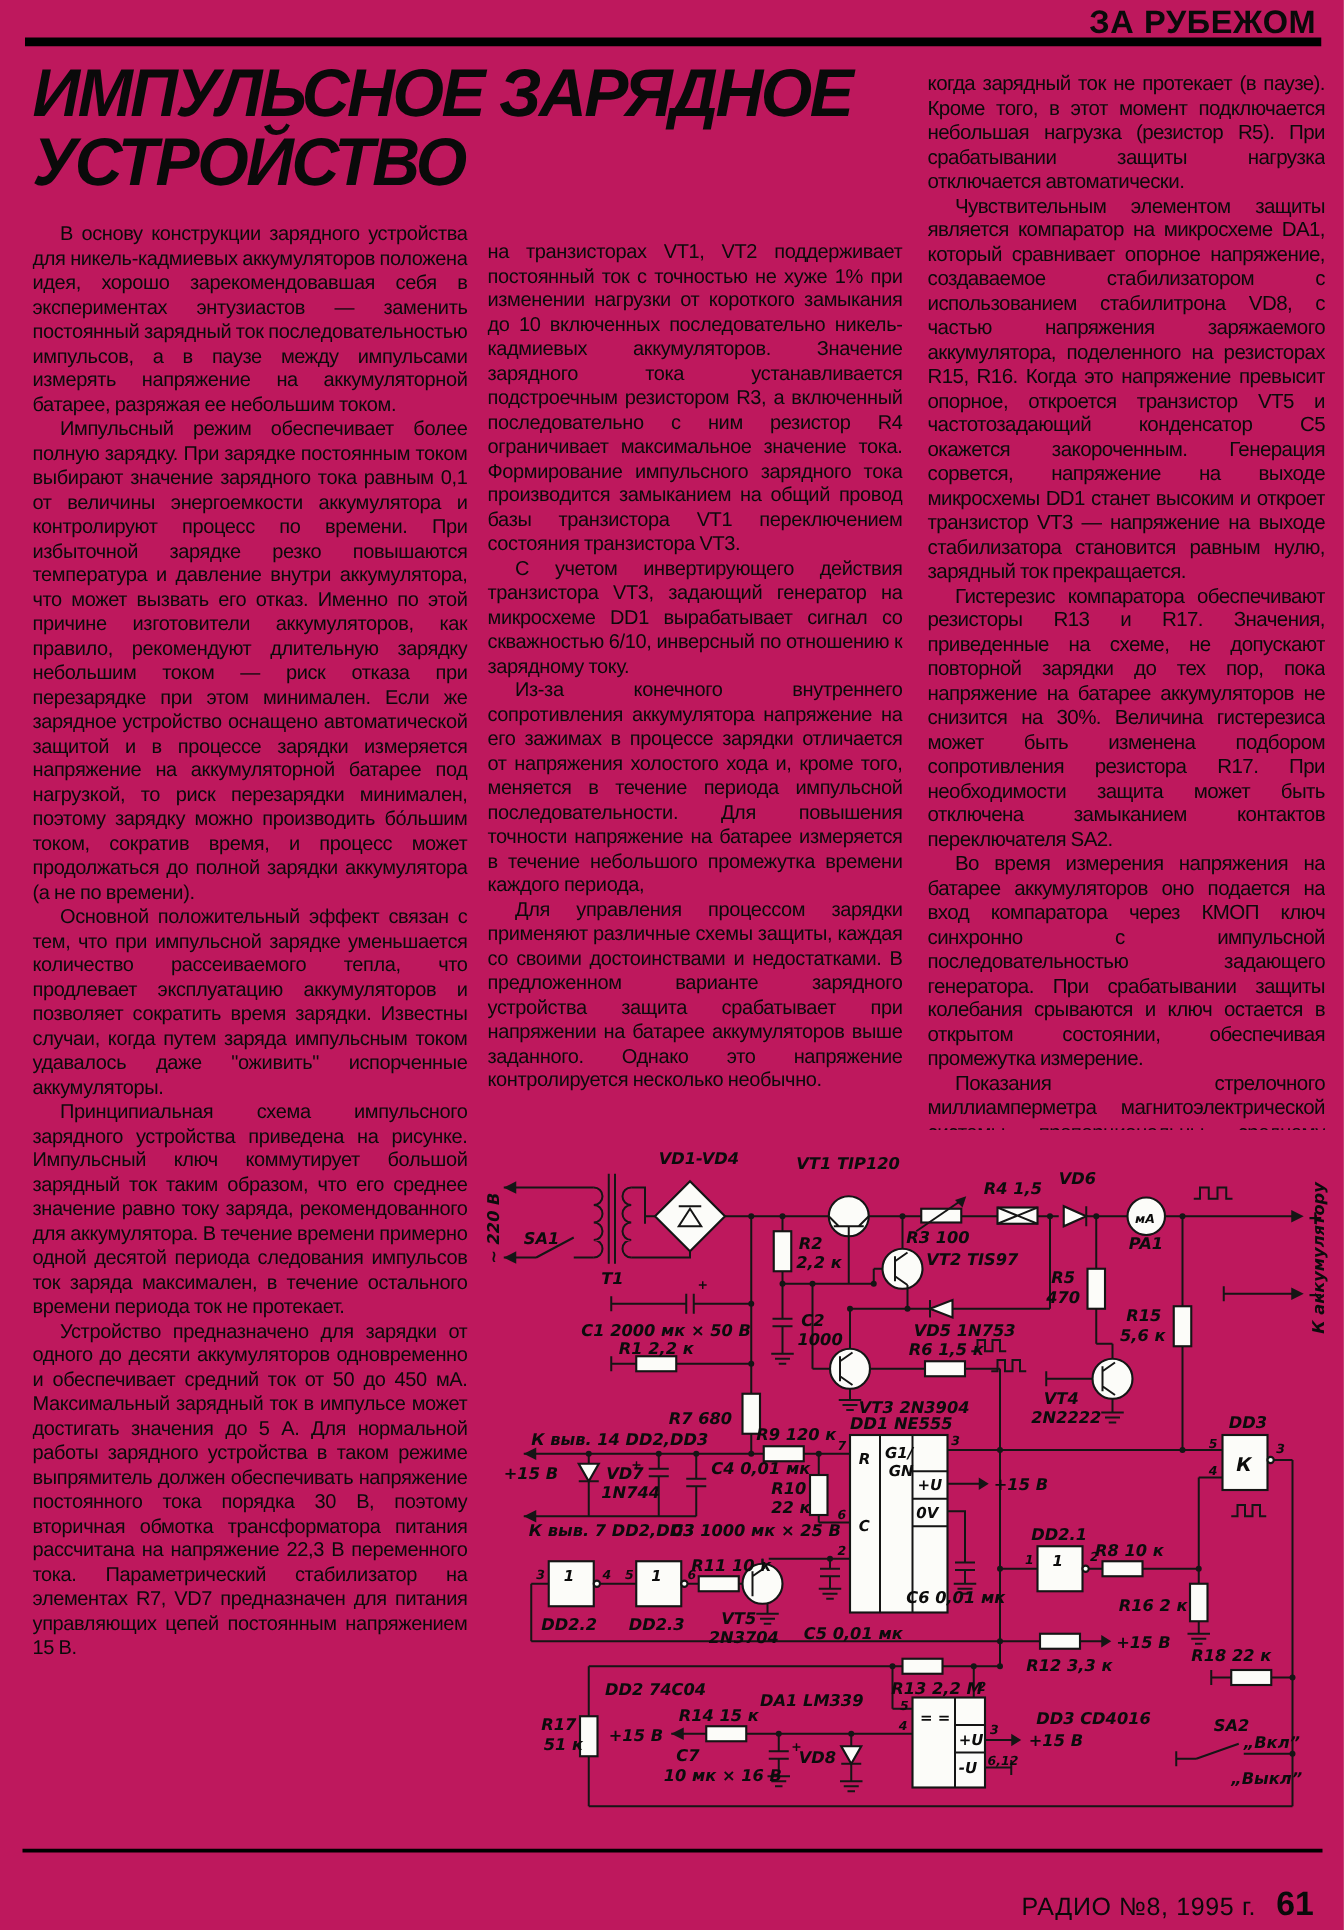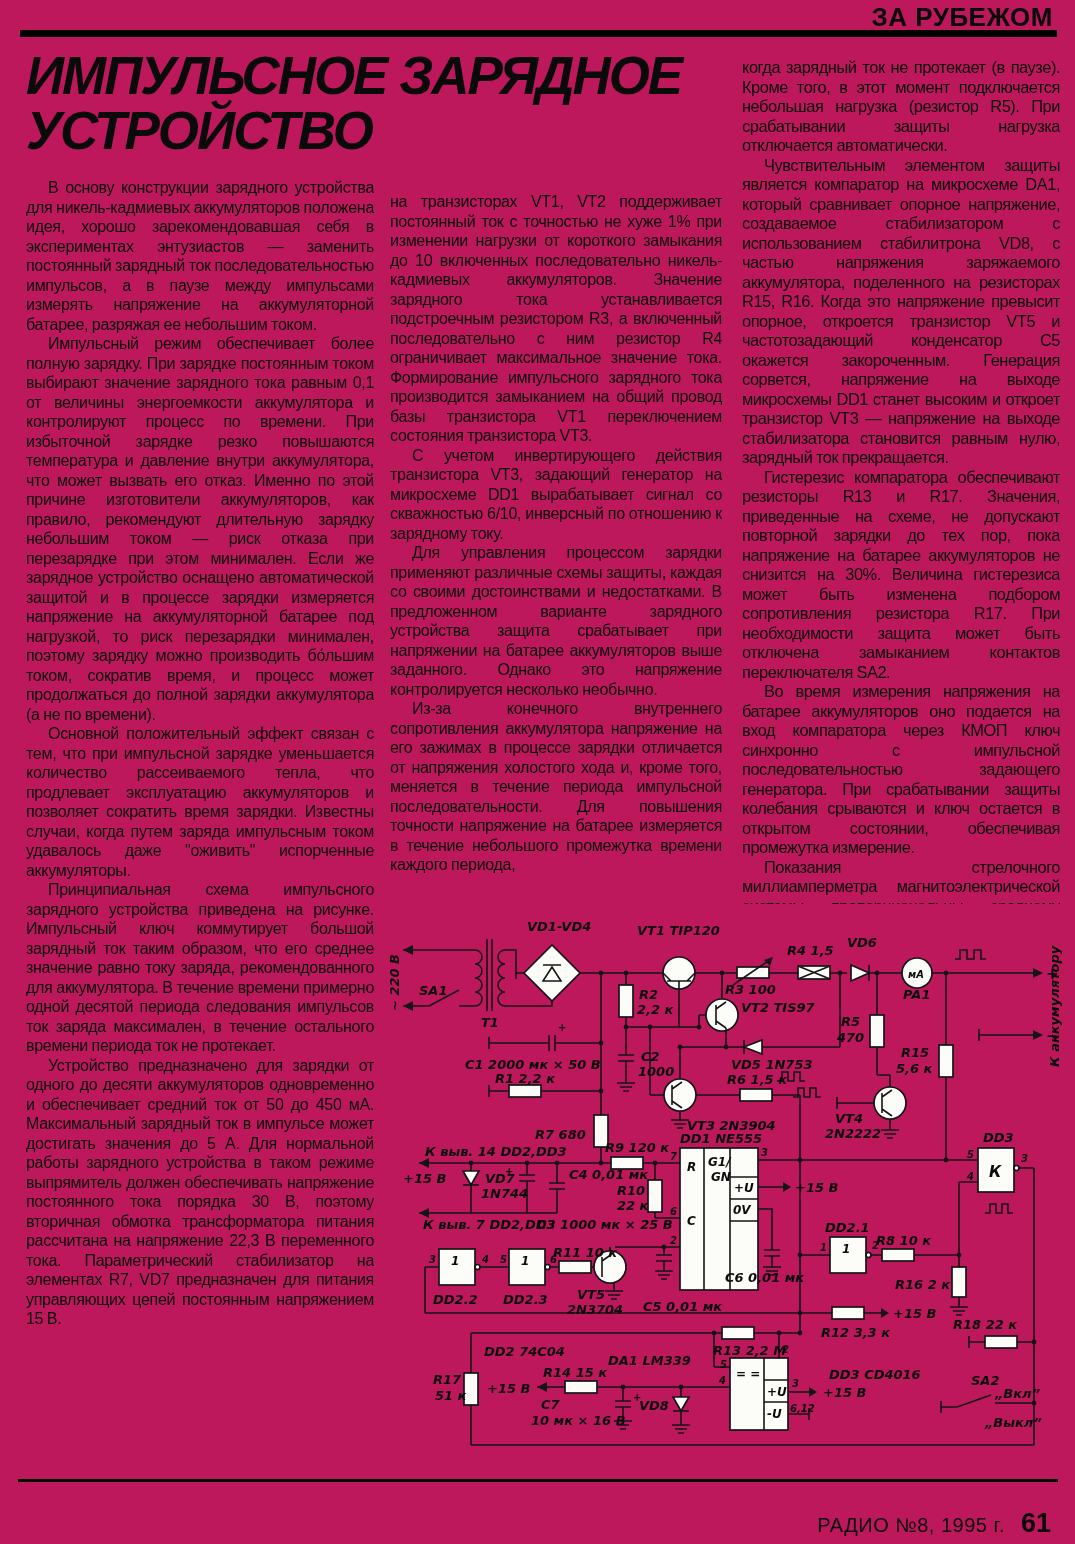--- a/index.html
+++ b/index.html
@@ -42,22 +42,22 @@
     <p class="ind">В основу конструкции зарядного устройства для никель-кадмиевых аккумуляторов положена идея, хорошо зарекомендовавшая себя в экспериментах энтузиастов — заменить постоянный зарядный ток последовательностью импульсов, а в паузе между импульсами измерять напряжение на аккумуляторной батарее, разряжая ее небольшим током.</p>
     <p class="ind">Импульсный режим обеспечивает более полную зарядку. При зарядке постоянным током выбирают значение зарядного тока равным 0,1 от величины энергоемкости аккумулятора и контролируют процесс по времени. При избыточной зарядке резко повышаются температура и давление внутри аккумулятора, что может вызвать его отказ. Именно по этой причине изготовители аккумуляторов, как правило, рекомендуют длительную зарядку небольшим током — риск отказа при перезарядке при этом минимален. Если же зарядное устройство оснащено автоматической защитой и в процессе зарядки измеряется напряжение на аккумуляторной батарее под нагрузкой, то риск перезарядки минимален, поэтому зарядку можно производить бо́льшим током, сократив время, и процесс может продолжаться до полной зарядки аккумулятора (а не по времени).</p>
     <p class="ind">Основной положительный эффект связан с тем, что при импульсной зарядке уменьшается количество рассеиваемого тепла, что продлевает эксплуатацию аккумуляторов и позволяет сократить время зарядки. Известны случаи, когда путем заряда импульсным током удавалось даже "оживить" испорченные аккумуляторы.</p>
     <p class="ind">Принципиальная схема импульсного зарядного устройства приведена на рисунке. Импульсный ключ коммутирует большой зарядный ток таким образом, что его среднее значение равно току заряда, рекомендованного для аккумулятора. В течение времени примерно одной десятой периода следования импульсов ток заряда максимален, в течение остального времени периода ток не протекает.</p>
     <p class="ind">Устройство предназначено для зарядки от одного до десяти аккумуляторов одновременно и обеспечивает средний ток от 50 до 450 мА. Максимальный зарядный ток в импульсе может достигать значения до 5 А. Для нормальной работы зарядного устройства в таком режиме выпрямитель должен обеспечивать напряжение постоянного тока порядка 30 В, поэтому вторичная обмотка трансформатора питания рассчитана на напряжение 22,3 В переменного тока. Параметрический стабилизатор на элементах R7, VD7 предназначен для питания управляющих цепей постоянным напряжением 15 В.</p>
   </div>
 
   <div class="col col2" lang="ru">
     <p>на транзисторах VT1, VT2 поддерживает постоянный ток с точностью не хуже 1% при изменении нагрузки от короткого замыкания до 10 включенных последовательно никель-кадмиевых аккумуляторов. Значение зарядного тока устанавливается подстроечным резистором R3, а включенный последовательно с ним резистор R4 ограничивает максимальное значение тока. Формирование импульсного зарядного тока производится замыканием на общий провод базы транзистора VT1 переключением состояния транзистора VT3.</p>
     <p class="ind">С учетом инвертирующего действия транзистора VT3, задающий генератор на микросхеме DD1 вырабатывает сигнал со скважностью 6/10, инверсный по отношению к зарядному току.</p>
+    <p class="ind">Из-за конечного внутреннего сопротивления аккумулятора напряжение на его зажимах в процессе зарядки отличается от напряжения холостого хода и, кроме того, меняется в течение периода импульсной последовательности. Для повышения точности напряжение на батарее измеряется в течение небольшого промежутка времени каждого периода,</p>
     <p class="ind">Для управления процессом зарядки применяют различные схемы защиты, каждая со своими достоинствами и недостатками. В предложенном варианте зарядного устройства защита срабатывает при напряжении на батарее аккумуляторов выше заданного. Однако это напряжение контролируется несколько необычно.</p>
-    <p class="ind">Из-за конечного внутреннего сопротивления аккумулятора напряжение на его зажимах в процессе зарядки отличается от напряжения холостого хода и, кроме того, меняется в течение периода импульсной последовательности. Для повышения точности напряжение на батарее измеряется в течение небольшого промежутка времени каждого периода,</p>
   </div>
 
   <div class="col col3" lang="ru">
     <p>когда зарядный ток не протекает (в паузе). Кроме того, в этот момент подключается небольшая нагрузка (резистор R5). При срабатывании защиты нагрузка отключается автоматически.</p>
     <p class="ind">Чувствительным элементом защиты является компаратор на микросхеме DA1, который сравнивает опорное напряжение, создаваемое стабилизатором с использованием стабилитрона VD8, с частью напряжения заряжаемого аккумулятора, поделенного на резисторах R15, R16. Когда это напряжение превысит опорное, откроется транзистор VT5 и частотозадающий конденсатор C5 окажется закороченным. Генерация сорвется, напряжение на выходе микросхемы DD1 станет высоким и откроет транзистор VT3 — напряжение на выходе стабилизатора становится равным нулю, зарядный ток прекращается.</p>
     <p class="ind">Гистерезис компаратора обеспечивают резисторы R13 и R17. Значения, приведенные на схеме, не допускают повторной зарядки до тех пор, пока напряжение на батарее аккумуляторов не снизится на 30%. Величина гистерезиса может быть изменена подбором сопротивления резистора R17. При необходимости защита может быть отключена замыканием контактов переключателя SA2.</p>
     <p class="ind">Во время измерения напряжения на батарее аккумуляторов оно подается на вход компаратора через КМОП ключ синхронно с импульсной последовательностью задающего генератора. При срабатывании защиты колебания срываются и ключ остается в открытом состоянии, обеспечивая промежутка измерение.</p>
     <p class="ind">Показания стрелочного миллиамперметра магнитоэлектрической системы пропорциональны среднему значению протекающего тока, таким образом из-</p>
   </div>
 

